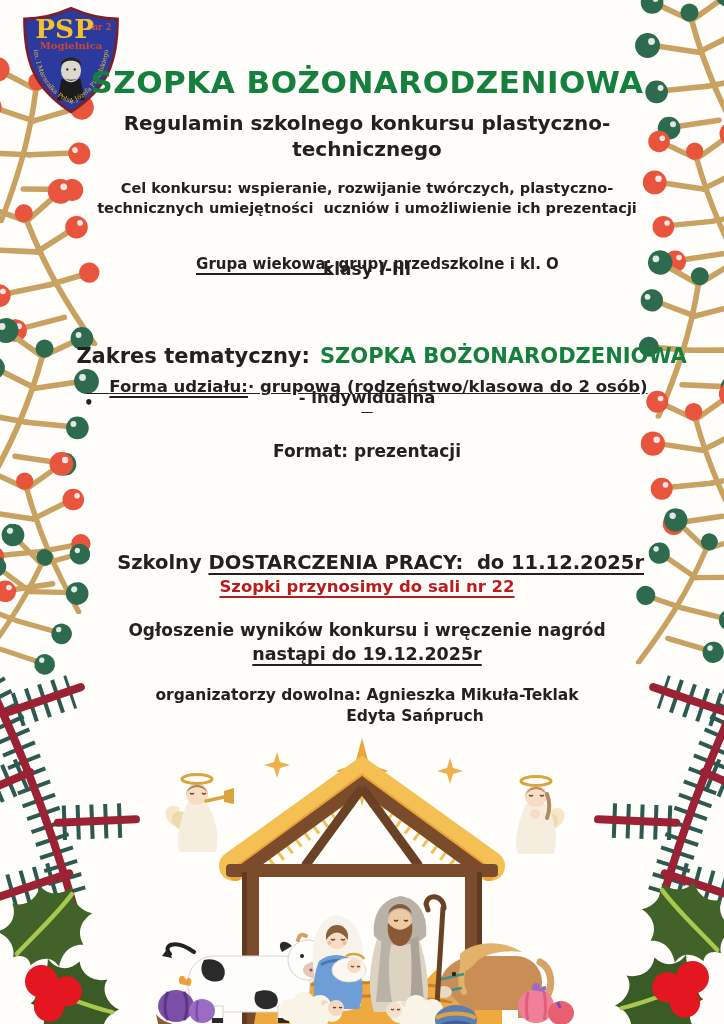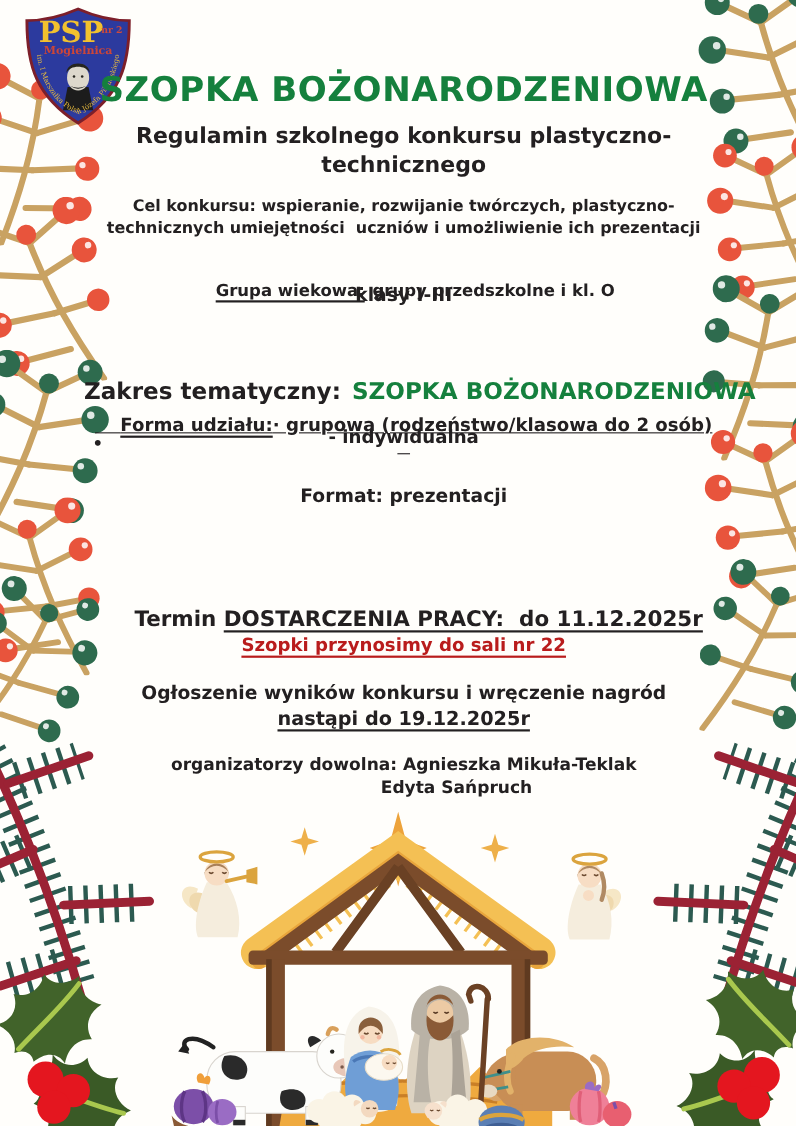--- a/index.html
+++ b/index.html
@@ -190,21 +190,21 @@
 
   <div class="line forma">
     <span class="u">Forma udziału:</span><span>· grupowa (rodzeństwo/klasowa do 2 osób)</span>
   </div>
   <div class="line indyw">- indywidualna</div>
   <div class="bullet">•</div>
 
   <div class="line format">Format: prezentacji</div>
 
   <div class="line termin">
-    <span>Termin </span><span class="u">DOSTARCZENIA PRACY:  do 11.12.2025r</span>
+    <span>Szkolny </span><span class="u">DOSTARCZENIA PRACY:  do 11.12.2025r</span>
   </div>
 
   <div class="line sala green u">Szopki przynosimy do sali nr 22</div>
 
   <div class="line ogl1">Ogłoszenie wyników konkursu i wręczenie nagród</div>
   <div class="line ogl2 u">nastąpi do 19.12.2025r</div>
 
   <div class="line org1">organizatorzy dowolna: Agnieszka Mikuła-Teklak</div>
   <div class="line org2">Edyta Sańpruch</div>
 

